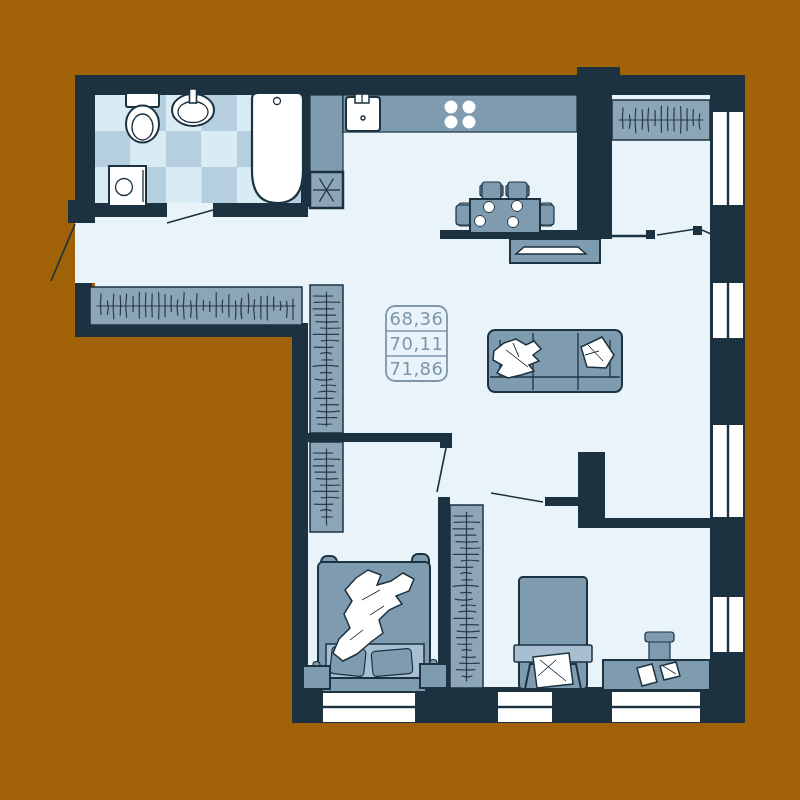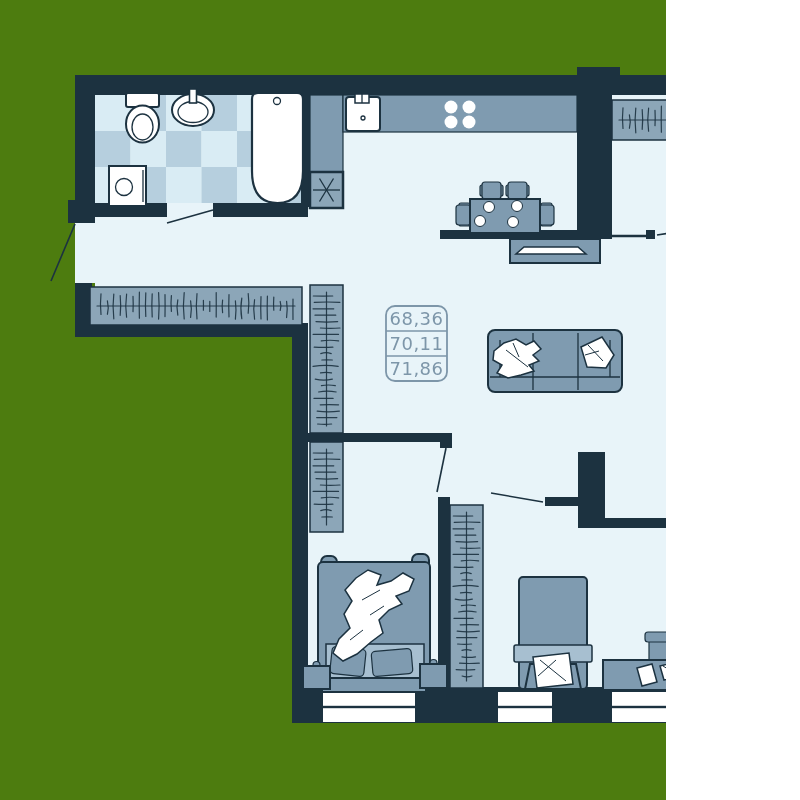--- a/index.html
+++ b/index.html
@@ -1,20 +1,20 @@
 <!DOCTYPE html>
 <html style="--wall: #1c3240; --floor: #e8f4f9; --furn: #7f9bb0; --ward: #8ca6b8; --linen: #a7bfd0; --tileA: #d9ecf4; --tileB: #b6cfde; --fix: #ffffff; --labelc: #7d96a9;"><head>
 <meta charset="utf-8">
 <style>
   :root{
     --wall:#1c3240; --floor:#e8f4f9; --furn:#7f9bb0; --ward:#8ca6b8;
     --linen:#a7bfd0; --tileA:#d9ecf4; --tileB:#b6cfde; --fix:#ffffff; --labelc:#7d96a9;
   }
   html,body{margin:0;padding:0;background:#ffffff;}
-  .canvas{position:relative;width:666px;height:800px;background:#4d7c0f;overflow:hidden;}
+  .canvas{position:relative;width:800px;height:800px;background:#a16207;overflow:hidden;}
   svg{position:absolute;left:0;top:0;}
   .wall{fill:var(--wall);}
   .floor{fill:var(--floor);}
   .slate{fill:var(--furn);stroke:var(--wall);stroke-width:2;}
   .slate-thin{fill:var(--furn);stroke:var(--wall);stroke-width:1.2;}
   .wardrobe{fill:var(--ward);stroke:var(--wall);stroke-width:1.5;}
   .hatchline{fill:none;stroke:var(--wall);stroke-width:1.2;stroke-linecap:round;opacity:.9;}
   .whitefix{fill:var(--fix);stroke:var(--wall);stroke-width:2;}
   .winpane{fill:var(--fix);}
   .windiv{fill:var(--wall);}

